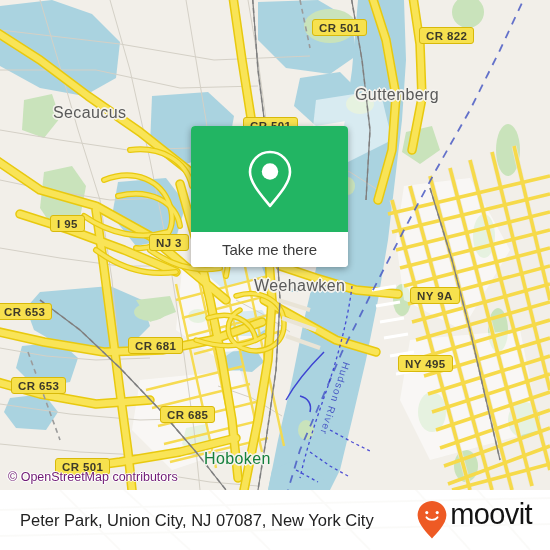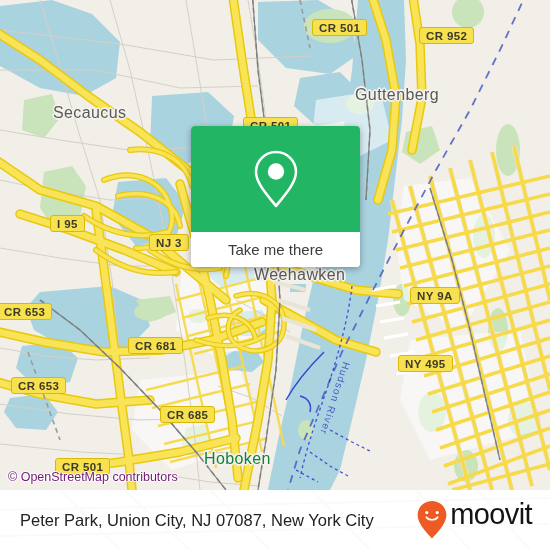--- a/index.html
+++ b/index.html
@@ -31,21 +31,21 @@
   .shield{
     position:absolute;display:flex;align-items:center;justify-content:center;
     height:17px;padding:0 6px;border-radius:3px;
     background:#f7e14e;border:1.6px solid #d8b90a;
     color:#3d3a2a;font-size:11.5px;font-weight:bold;letter-spacing:.4px;white-space:nowrap;
     box-sizing:border-box;
   }
 
   
   .card{
-    position:absolute;left:191px;top:126px;width:169px;
+    position:absolute;left:191px;top:126px;width:157px;
     border-radius:4px;overflow:hidden;
     box-shadow:0 2px 7px rgba(0,0,0,.33);
     background:#fff;
   }
   .card-top{height:106px;display:flex;align-items:center;justify-content:center;}
   .card-btn{
     height:35px;display:flex;align-items:center;justify-content:center;
     background:#fff;color:#3b3b3b;font-size:15px;
   }
   .pin-ico{display:block;}
@@ -317,27 +317,27 @@
           <path d="M352,286 C348,320 338,356 326,392 C316,420 306,450 300,478"></path>
           <path d="M330,430 L352,442 L372,452"></path>
           <path d="M310,452 L330,466 L348,476"></path>
           <path d="M296,470 L318,482"></path>
         </g>
       </g>
     </svg>
 
     <div class="plabel big" style="left:53px;top:104px">Secaucus</div>
     <div class="plabel big" style="left:355px;top:86px">Guttenberg</div>
-    <div class="plabel big" style="left:254px;top:266px">Weehawken</div>
+    <div class="plabel big" style="left:254px;top:277px">Weehawken</div>
     <div class="plabel big" style="left:204px;top:450px;color:#15803d">Hoboken</div>
 
     <div class="water-label" style="left:352px;top:364px;transform:rotate(108deg)">Hudson River</div>
 
     <div class="shield" style="left:312px;top:19px">CR 501</div>
-    <div class="shield" style="left:419px;top:27px">CR 952</div>
+    <div class="shield" style="left:419px;top:27px">CR 822</div>
     <div class="shield" style="left:243px;top:117px">CR 501</div>
     <div class="shield" style="left:50px;top:215px">I 95</div>
     <div class="shield" style="left:149px;top:234px">NJ 3</div>
     <div class="shield" style="left:410px;top:287px">NY 9A</div>
     <div class="shield" style="left:-3px;top:303px">CR 653</div>
     <div class="shield" style="left:128px;top:337px">CR 681</div>
     <div class="shield" style="left:398px;top:355px">NY 495</div>
     <div class="shield" style="left:11px;top:377px">CR 653</div>
     <div class="shield" style="left:160px;top:406px">CR 685</div>
     <div class="shield" style="left:55px;top:458px">CR 501</div>

